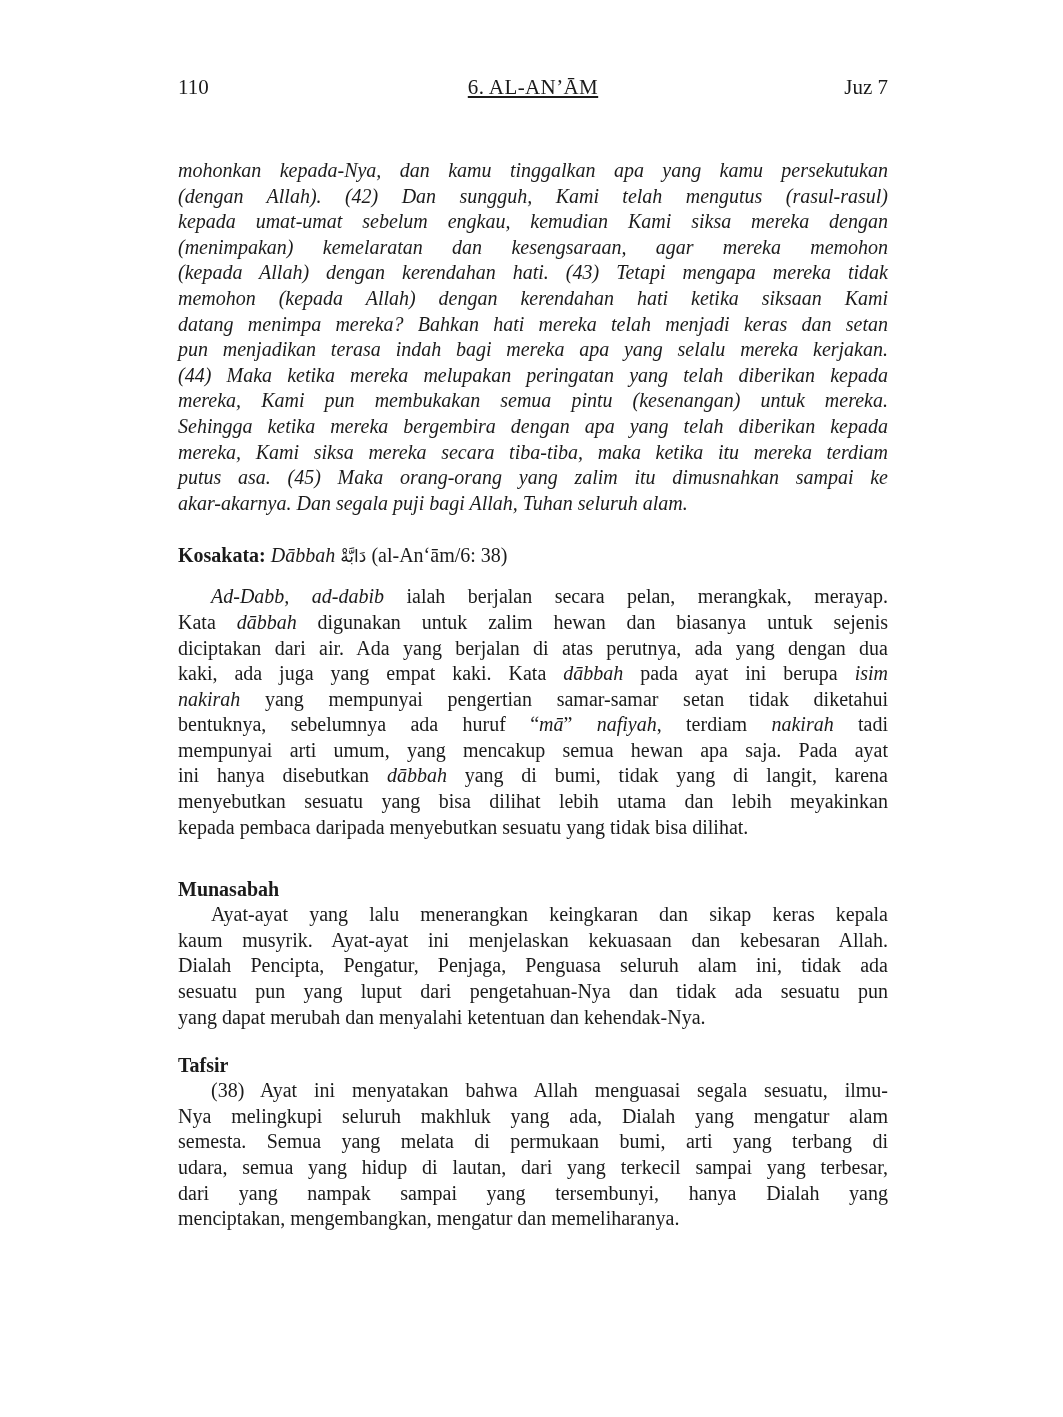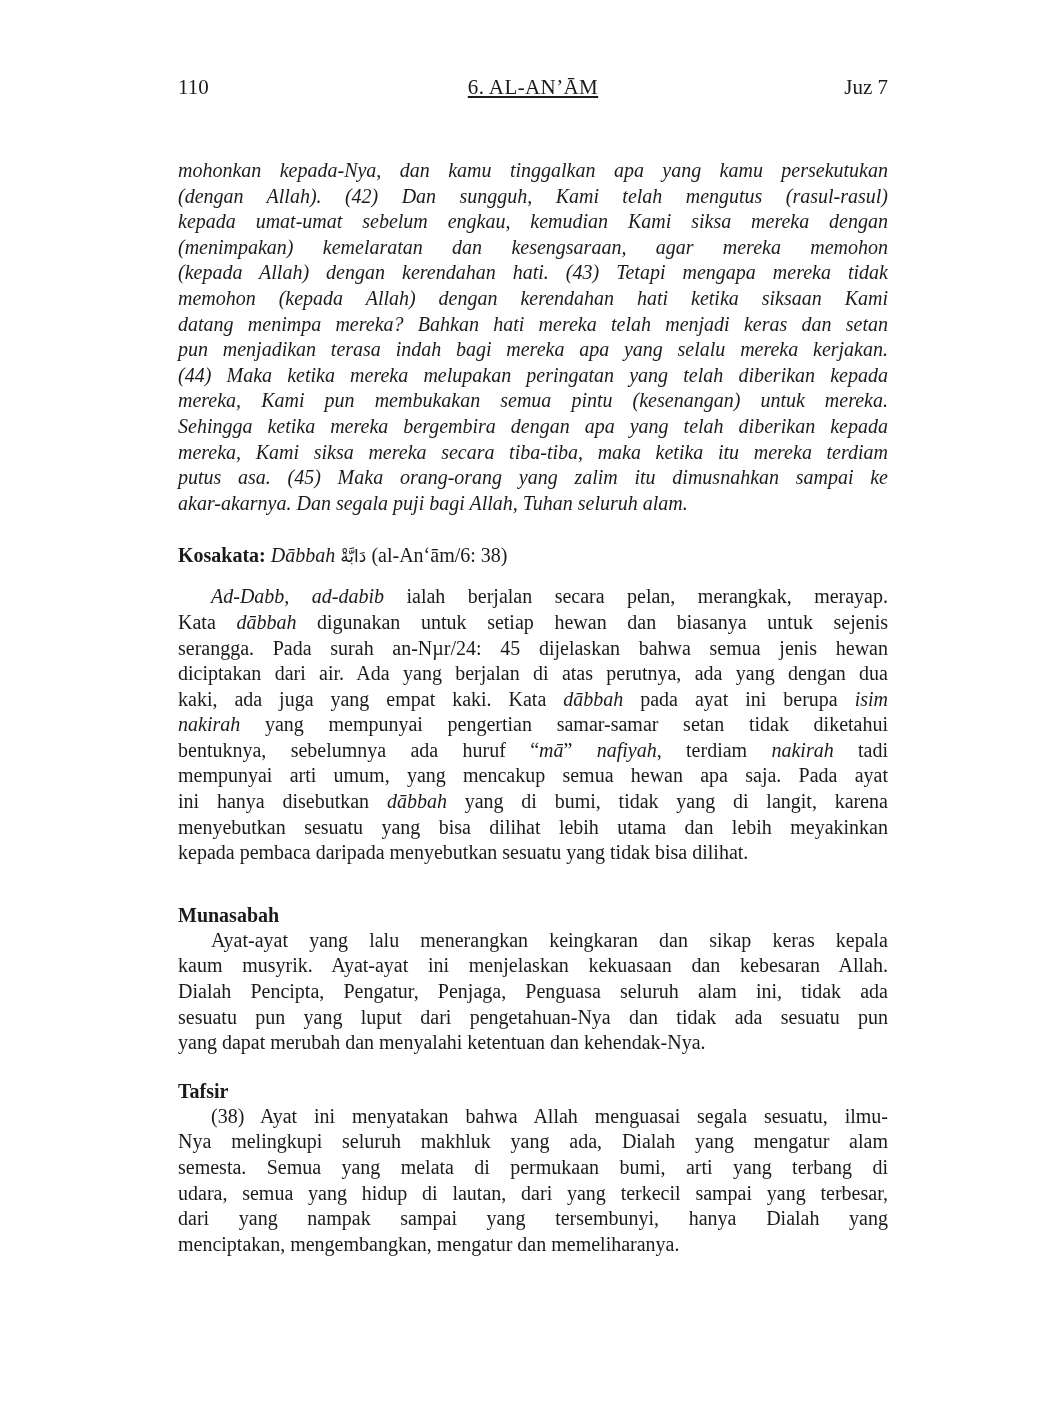--- a/index.html
+++ b/index.html
@@ -100,22 +100,21 @@
         <div class="line just"><span>Sehingga ketika mereka bergembira dengan apa yang telah diberikan kepada</span></div>
         <div class="line just"><span>mereka, Kami siksa mereka secara tiba-tiba, maka ketika itu mereka terdiam</span></div>
         <div class="line just"><span>putus asa. (45) Maka orang-orang yang zalim itu dimusnahkan sampai ke</span></div>
         <div class="line"><span>akar-akarnya. Dan segala puji bagi Allah, Tuhan seluruh alam.</span></div>
       </div>
 
     <div class="kosakata-heading"><span class="bd">Kosakata: </span><span class="it">Dābbah </span><span class="ar">دَابَّةْ</span><span> (al-An‘ām/6: 38)</span></div>
 
     <div class="para para-kosakata indent">
         <div class="line just"><span class="it">Ad-Dabb, ad-dabib</span><span> ialah berjalan secara pelan, merangkak, merayap.</span></div>
-        <div class="line just"><span>Kata </span><span class="it">dābbah</span><span> digunakan untuk setiap hewan dan biasanya untuk sejenis</span></div>
-        <div class="line just"><span>serangga. Pada surah an-Nµr/24: 45 dijelaskan bahwa semua jenis hewan</span></div>
+        <div class="line just"><span>Kata </span><span class="it">dābbah</span><span> digunakan untuk zalim hewan dan biasanya untuk sejenis</span></div>
         <div class="line just"><span>diciptakan dari air. Ada yang berjalan di atas perutnya, ada yang dengan dua</span></div>
         <div class="line just"><span>kaki, ada juga yang empat kaki. Kata </span><span class="it">dābbah</span><span> pada ayat ini berupa </span><span class="it">isim</span></div>
         <div class="line just"><span class="it">nakirah</span><span> yang mempunyai pengertian samar-samar setan tidak diketahui</span></div>
         <div class="line just"><span>bentuknya, sebelumnya ada huruf “</span><span class="it">mā</span><span>” </span><span class="it">nafiyah</span><span>, terdiam </span><span class="it">nakirah</span><span> tadi</span></div>
         <div class="line just"><span>mempunyai arti umum, yang mencakup semua hewan apa saja. Pada ayat</span></div>
         <div class="line just"><span>ini hanya disebutkan </span><span class="it">dābbah</span><span> yang di bumi, tidak yang di langit, karena</span></div>
         <div class="line just"><span>menyebutkan sesuatu yang bisa dilihat lebih utama dan lebih meyakinkan</span></div>
         <div class="line"><span>kepada pembaca daripada menyebutkan sesuatu yang tidak bisa dilihat.</span></div>
       </div>
 

